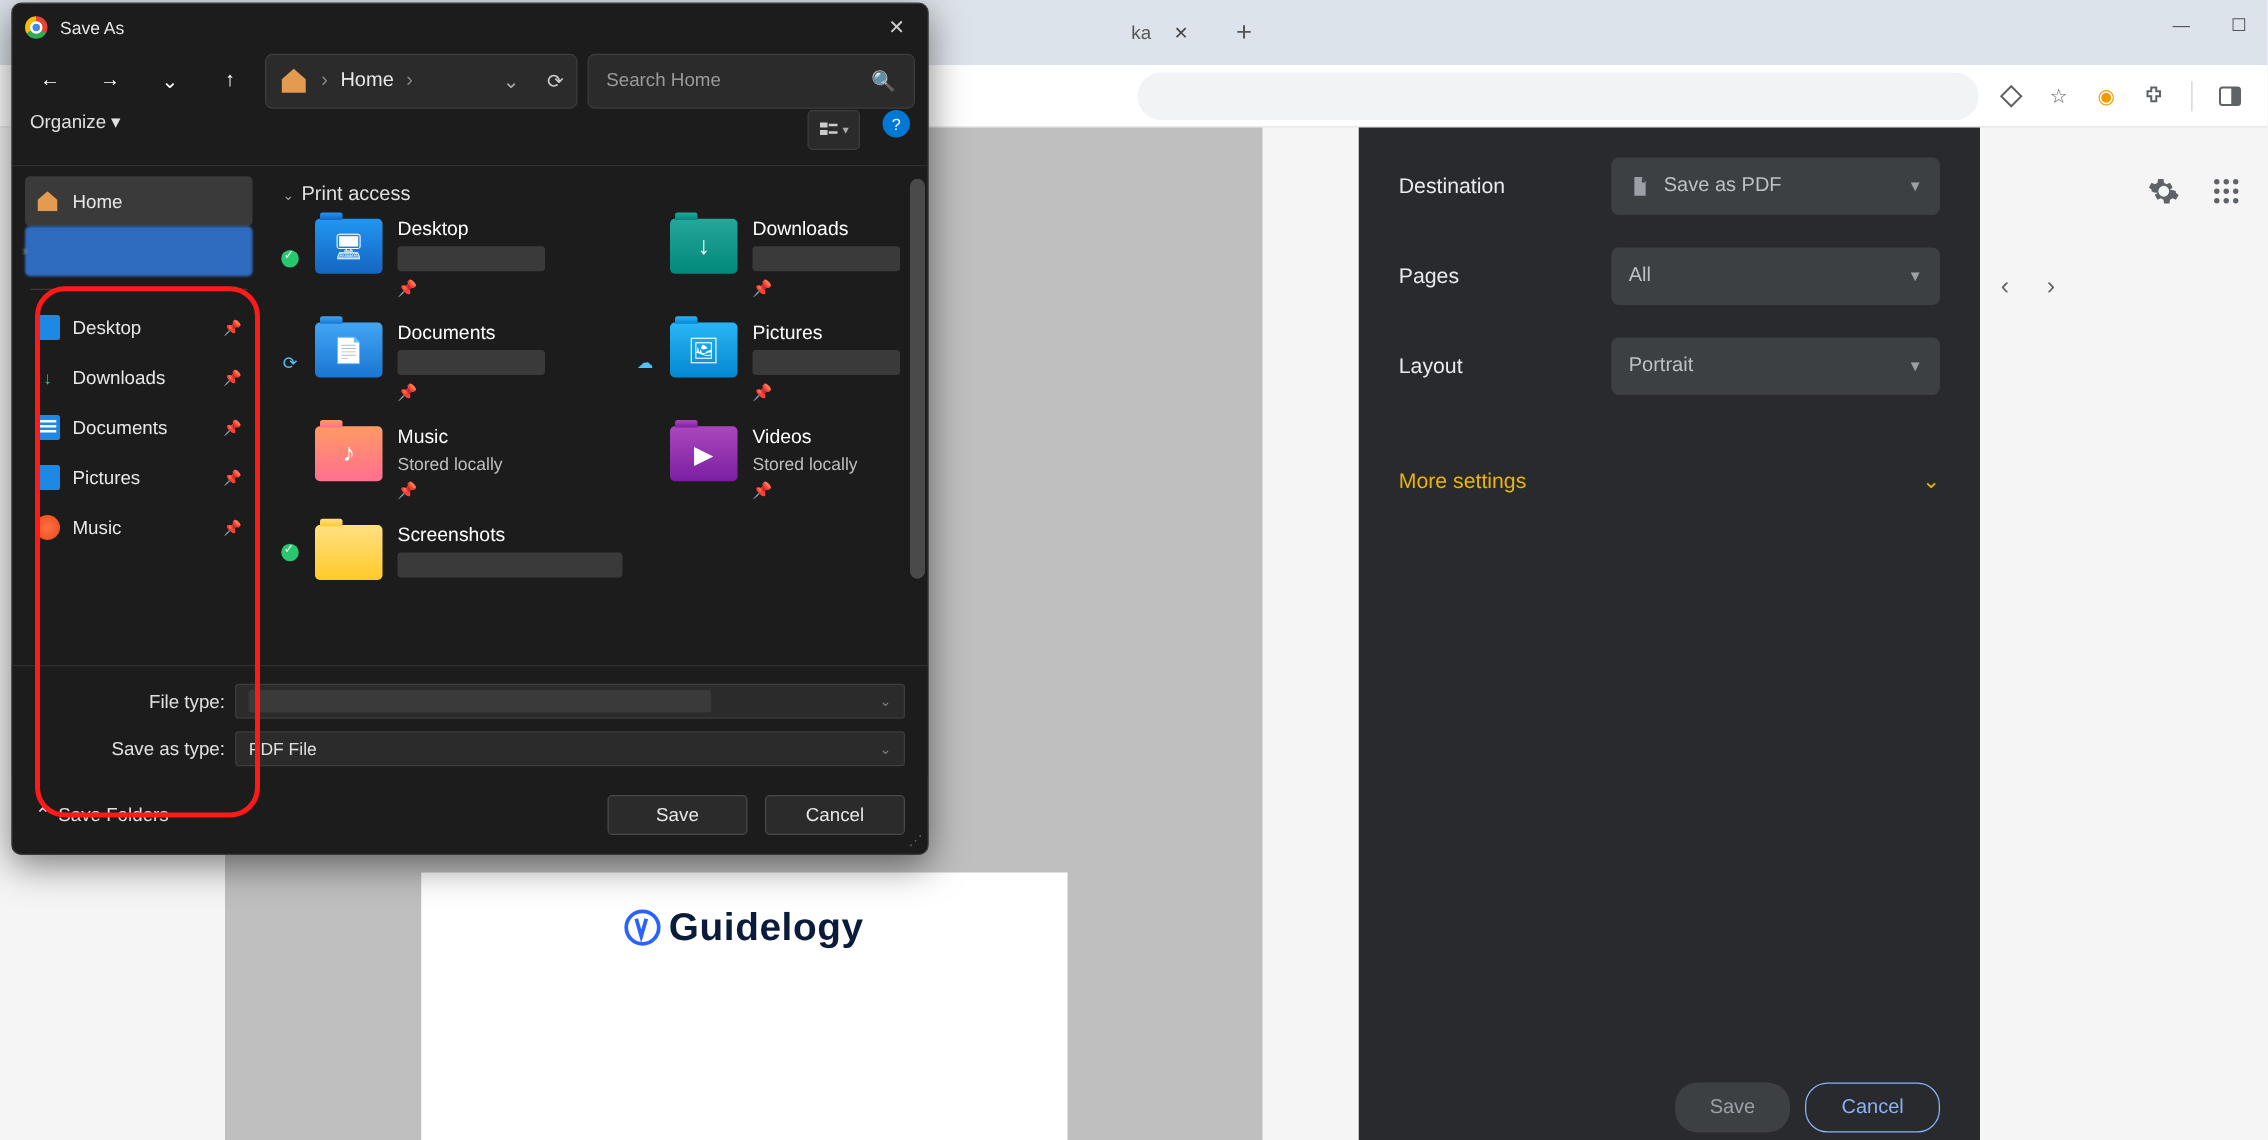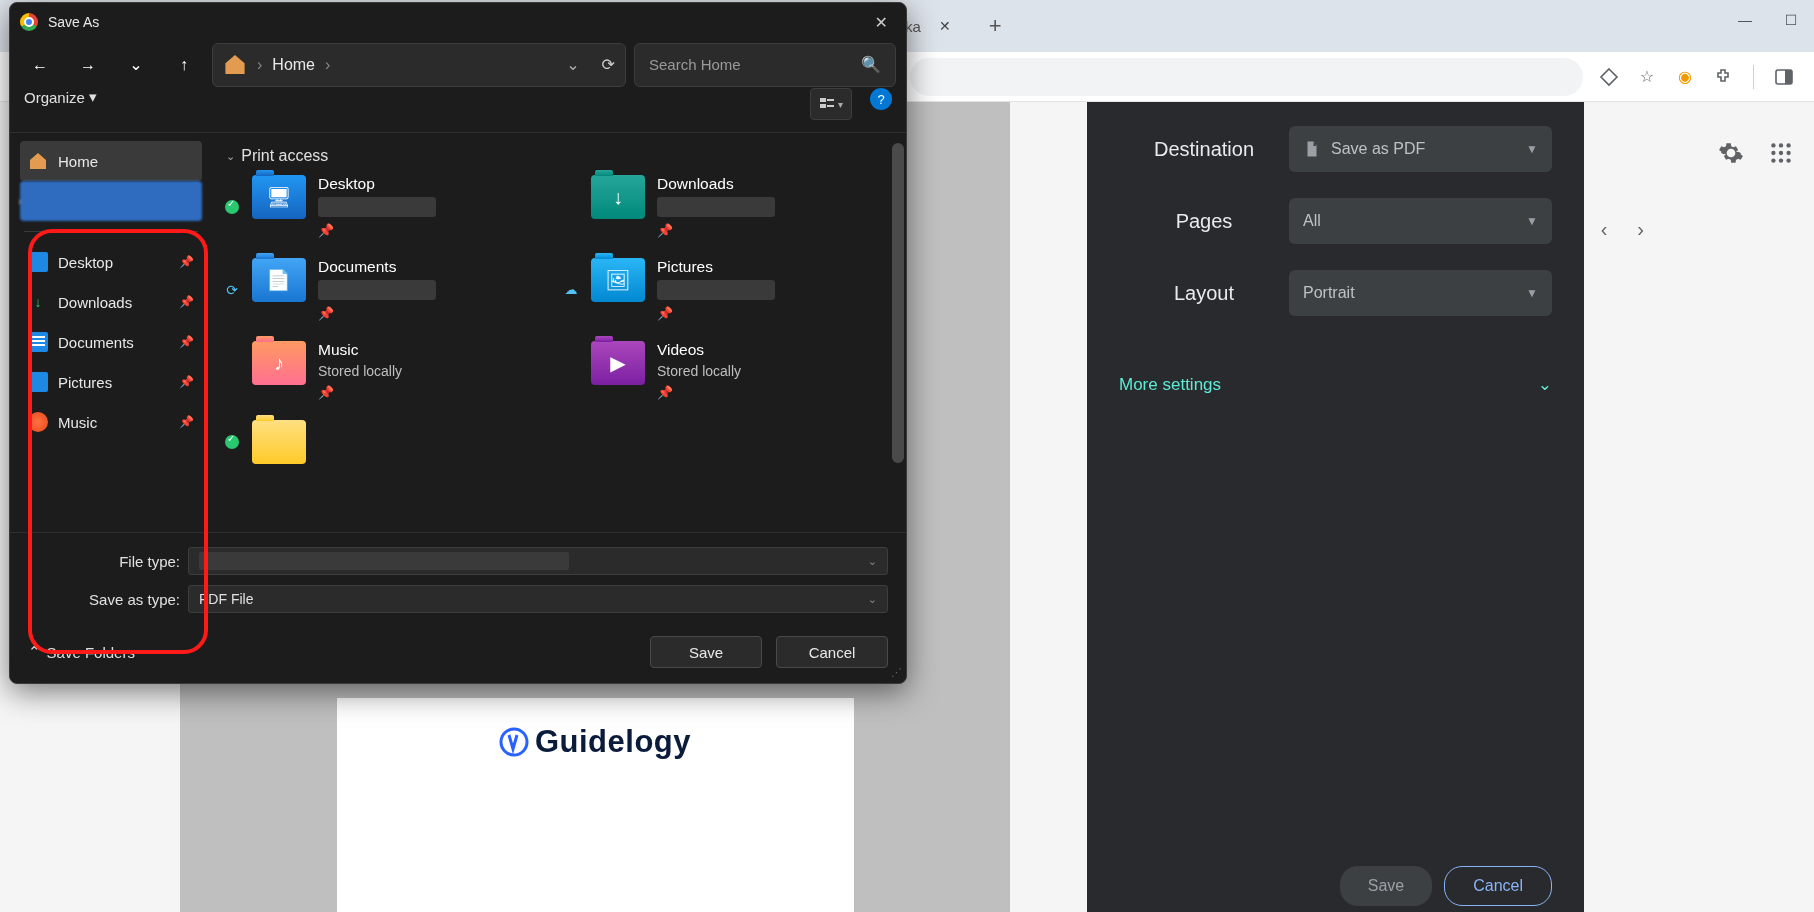--- a/index.html
+++ b/index.html
@@ -25,34 +25,34 @@
 .guidelogy svg { vertical-align:-5px; margin-right:6px;}
 
 
 .print-panel { position:absolute; right:230px; top:102px; width:497px; height:810px; background:#292a2d; color:#e8eaed; padding:24px 32px 0 32px; display:flex; flex-direction:column; }
 .nav-arrows { position:absolute; top:218px; right:170px; display:flex; gap:30px; color:#5f6368;}
 .nav-arrows span{font-size:20px;}
 .pp-header { display:flex; justify-content:space-between; align-items:center; margin-bottom:36px;}
 .pp-title { font-size:22px; font-weight:400;}
 .pp-saving { font-size:18px; color:#e8eaed;}
 .pp-row { display:flex; align-items:center; margin-bottom:26px;}
-.pp-label { width:170px; font-size:20px; color:#e8eaed;text-align:center;}
+.pp-label { width:170px; font-size:17px; color:#e8eaed;}
 .pp-select { flex:1; height:46px; background:#3c4043; border-radius:6px; display:flex; align-items:center; padding:0 14px; color:#bdc1c6; font-size:16px; position:relative;}
 .pp-select .caret { margin-left:auto; font-size:12px; color:#9aa0a6;}
-.pp-more { display:flex; justify-content:space-between; align-items:center; color:#5eead4; font-size:17px; margin-top:32px;}
+.pp-more { display:flex; justify-content:space-between; align-items:center; color:#eab308; font-size:17px; margin-top:32px;}
 .pp-footer { margin-top:auto; display:flex; justify-content:flex-end; gap:12px; padding-bottom:6px;}
 .pp-btn { padding:10px 28px; border-radius:18px; border:none; font-size:16px; }
 .pp-save { background:#3c4043; color:#9aa0a6;}
 .pp-cancel { background:transparent; border:1.5px solid #8ab4f8; color:#8ab4f8;}
 
 .top-right-icons { position:absolute; top:140px; right:20px; display:flex; gap:24px; color:#5f6368;}
 .top-right-icons svg,.top-right-icons span{width:26px;height:26px;}
 
 
-.save-dialog { position:absolute; left:9px; top:2px; width:898px; height:682px; background:#1c1c1c; border:1px solid #3a3a3a; border-radius:8px; display:flex; flex-direction:column; color:#e8e8e8; box-shadow:0 8px 30px rgba(0,0,0,.5);}
+.save-dialog { position:absolute; left:9px; top:2px; width:734px; height:682px; background:#1c1c1c; border:1px solid #3a3a3a; border-radius:8px; display:flex; flex-direction:column; color:#e8e8e8; box-shadow:0 8px 30px rgba(0,0,0,.5);}
 .sd-titlebar { height:38px; display:flex; align-items:center; padding:0 10px;}
 .sd-titlebar .chrome-logo { width:18px; height:18px; border-radius:50%; background:conic-gradient(#ea4335 0 120deg,#34a853 120deg 240deg,#fbbc05 240deg 360deg); position:relative; margin-right:10px;}
 .sd-titlebar .chrome-logo::after{content:"";position:absolute;inset:4px;background:#4285f4;border-radius:50%;border:2px solid #fff;}
 .sd-title { font-size:14px;}
 .sd-close { margin-left:auto; font-size:16px; color:#ccc; padding:4px 8px;}
 
 .sd-navrow { height:47px; display:flex; align-items:center; gap:8px; padding:0 10px;}
 .nav-btn { width:40px;height:40px;display:flex;align-items:center;justify-content:center;color:#fff;border-radius:4px;}
 .addr-bar { flex:1; height:44px; background:#2b2b2b; border:1px solid #3d3d3d; border-radius:6px; display:flex; align-items:center; padding:0 10px; gap:10px;}
 .addr-home { width:24px;height:24px;background:#e39b4f;clip-path:polygon(50% 10%,90% 45%,90% 90%,10% 90%,10% 45%);} 
@@ -392,20 +392,24 @@
               <span class="qa-name">Videos</span>
               <span class="qa-sub">Stored locally</span>
               <span class="qa-pin">📌</span>
             </div>
         </div>
         <div class="qa-item">
           <span class="qa-badge">
               <span class="ok"></span>
             </span>
           <div class="folder f-shot"></div>
+          <div class="qa-text">
+              <span class="qa-name">Screenshots</span>
+              <span class="qa-blur" style="width:180px"></span>
+            </div>
         </div>
       </div>
       <div class="scroll-thumb"></div>
     </div>
   </div>
 
   <div class="sd-fields">
     <div class="field-row">
       <span class="field-label">File type:</span>
       <div class="field-input">

